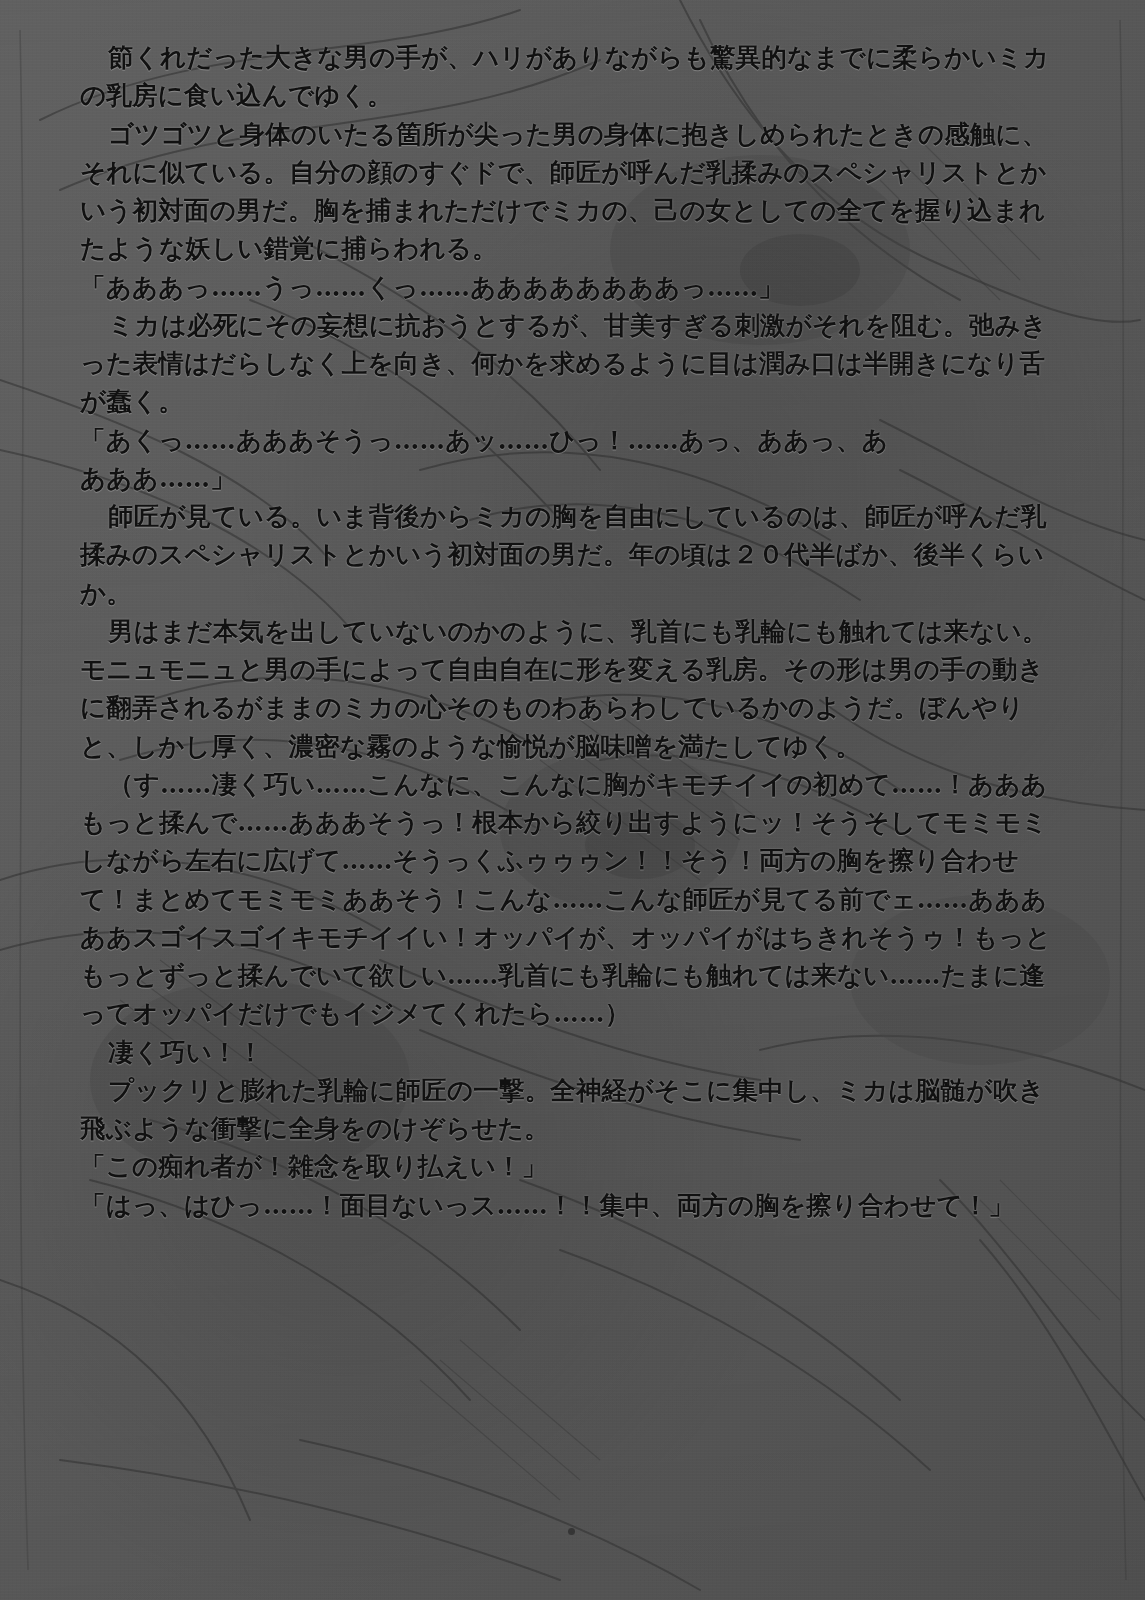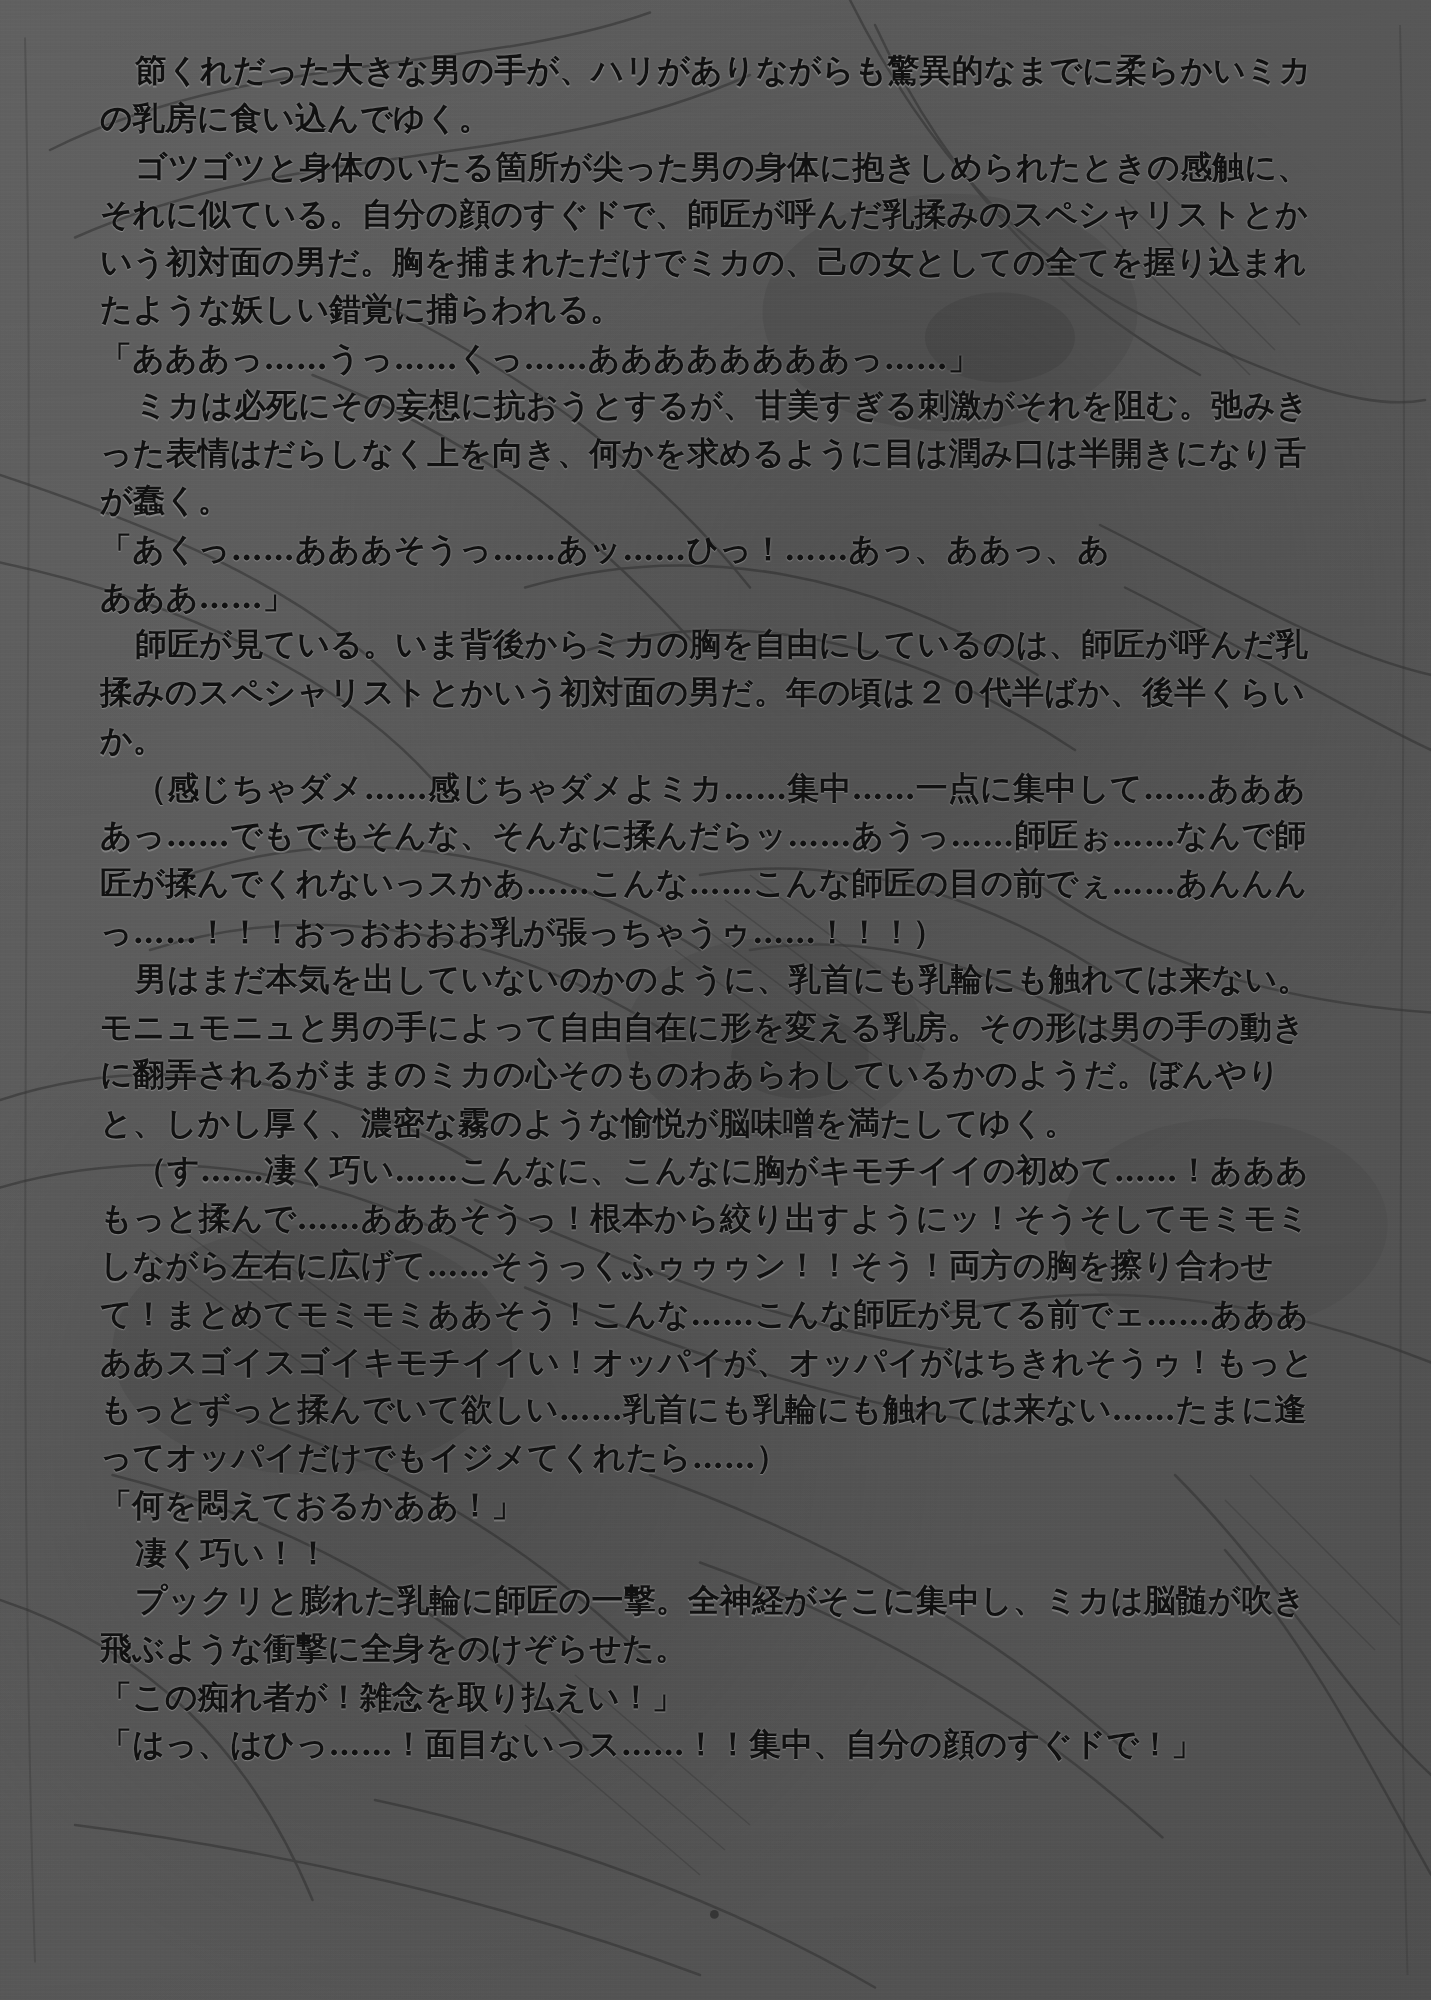--- a/index.html
+++ b/index.html
@@ -159,24 +159,22 @@
   <div class="grain"></div>
 
   <div class="textblock">
     <p class="para indent">節くれだった大きな男の手が、ハリがありながらも驚異的なまでに柔らかいミカの乳房に食い込んでゆく。</p>
     <p class="para indent">ゴツゴツと身体のいたる箇所が尖った男の身体に抱きしめられたときの感触に、それに似ている。自分の顔のすぐドで、師匠が呼んだ乳揉みのスペシャリストとかいう初対面の男だ。胸を捕まれただけでミカの、己の女としての全てを握り込まれたような妖しい錯覚に捕らわれる。</p>
     <p class="para">「あああっ……うっ……くっ……ああああああああっ……」</p>
     <p class="para indent">ミカは必死にその妄想に抗おうとするが、甘美すぎる刺激がそれを阻む。弛みきった表情はだらしなく上を向き、何かを求めるように目は潤み口は半開きになり舌が蠢く。</p>
     <p class="para">「あくっ……あああそうっ……あッ……ひっ！……あっ、ああっ、あ
 あああ……」</p>
     <p class="para indent">師匠が見ている。いま背後からミカの胸を自由にしているのは、師匠が呼んだ乳揉みのスペシャリストとかいう初対面の男だ。年の頃は２０代半ばか、後半くらいか。</p>
-    <p class="para indent">（感じちゃダメ……感じちゃダメよミカ……集中……一点に集中して……ああああっ……でもでもそんな、そんなに揉んだらッ……あうっ……師匠ぉ……なんで師匠が揉んでくれないっスかあ……こんな……こんな師匠の目の前でぇ……あんんんっ……！！！おっおおおお乳が張っちゃうゥ……！！！）</p>
     <p class="para indent">男はまだ本気を出していないのかのように、乳首にも乳輪にも触れては来ない。モニュモニュと男の手によって自由自在に形を変える乳房。その形は男の手の動きに翻弄されるがままのミカの心そのものわあらわしているかのようだ。ぼんやりと、しかし厚く、濃密な霧のような愉悦が脳味噌を満たしてゆく。</p>
     <p class="para indent">（す……凄く巧い……こんなに、こんなに胸がキモチイイの初めて……！あああもっと揉んで……あああそうっ！根本から絞り出すようにッ！そうそしてモミモミしながら左右に広げて……そうっくふゥゥゥン！！そう！両方の胸を擦り合わせて！まとめてモミモミああそう！こんな……こんな師匠が見てる前でェ……あああああスゴイスゴイキモチイイい！オッパイが、オッパイがはちきれそうゥ！もっともっとずっと揉んでいて欲しい……乳首にも乳輪にも触れては来ない……たまに逢ってオッパイだけでもイジメてくれたら……）</p>
-    <p class="para">「何を悶えておるかああ！」</p>
     <p class="para indent">凄く巧い！！</p>
     <p class="para indent">プックリと膨れた乳輪に師匠の一撃。全神経がそこに集中し、ミカは脳髄が吹き飛ぶような衝撃に全身をのけぞらせた。</p>
     <p class="para">「この痴れ者が！雑念を取り払えい！」</p>
-    <p class="para">「はっ、はひっ……！面目ないっス……！！集中、自分の顔のすぐドで！」</p>
+    <p class="para">「はっ、はひっ……！面目ないっス……！！集中、両方の胸を擦り合わせて！」</p>
   </div>
 
   <div class="pagemark"></div>
 </div>
 
 </body></html>

